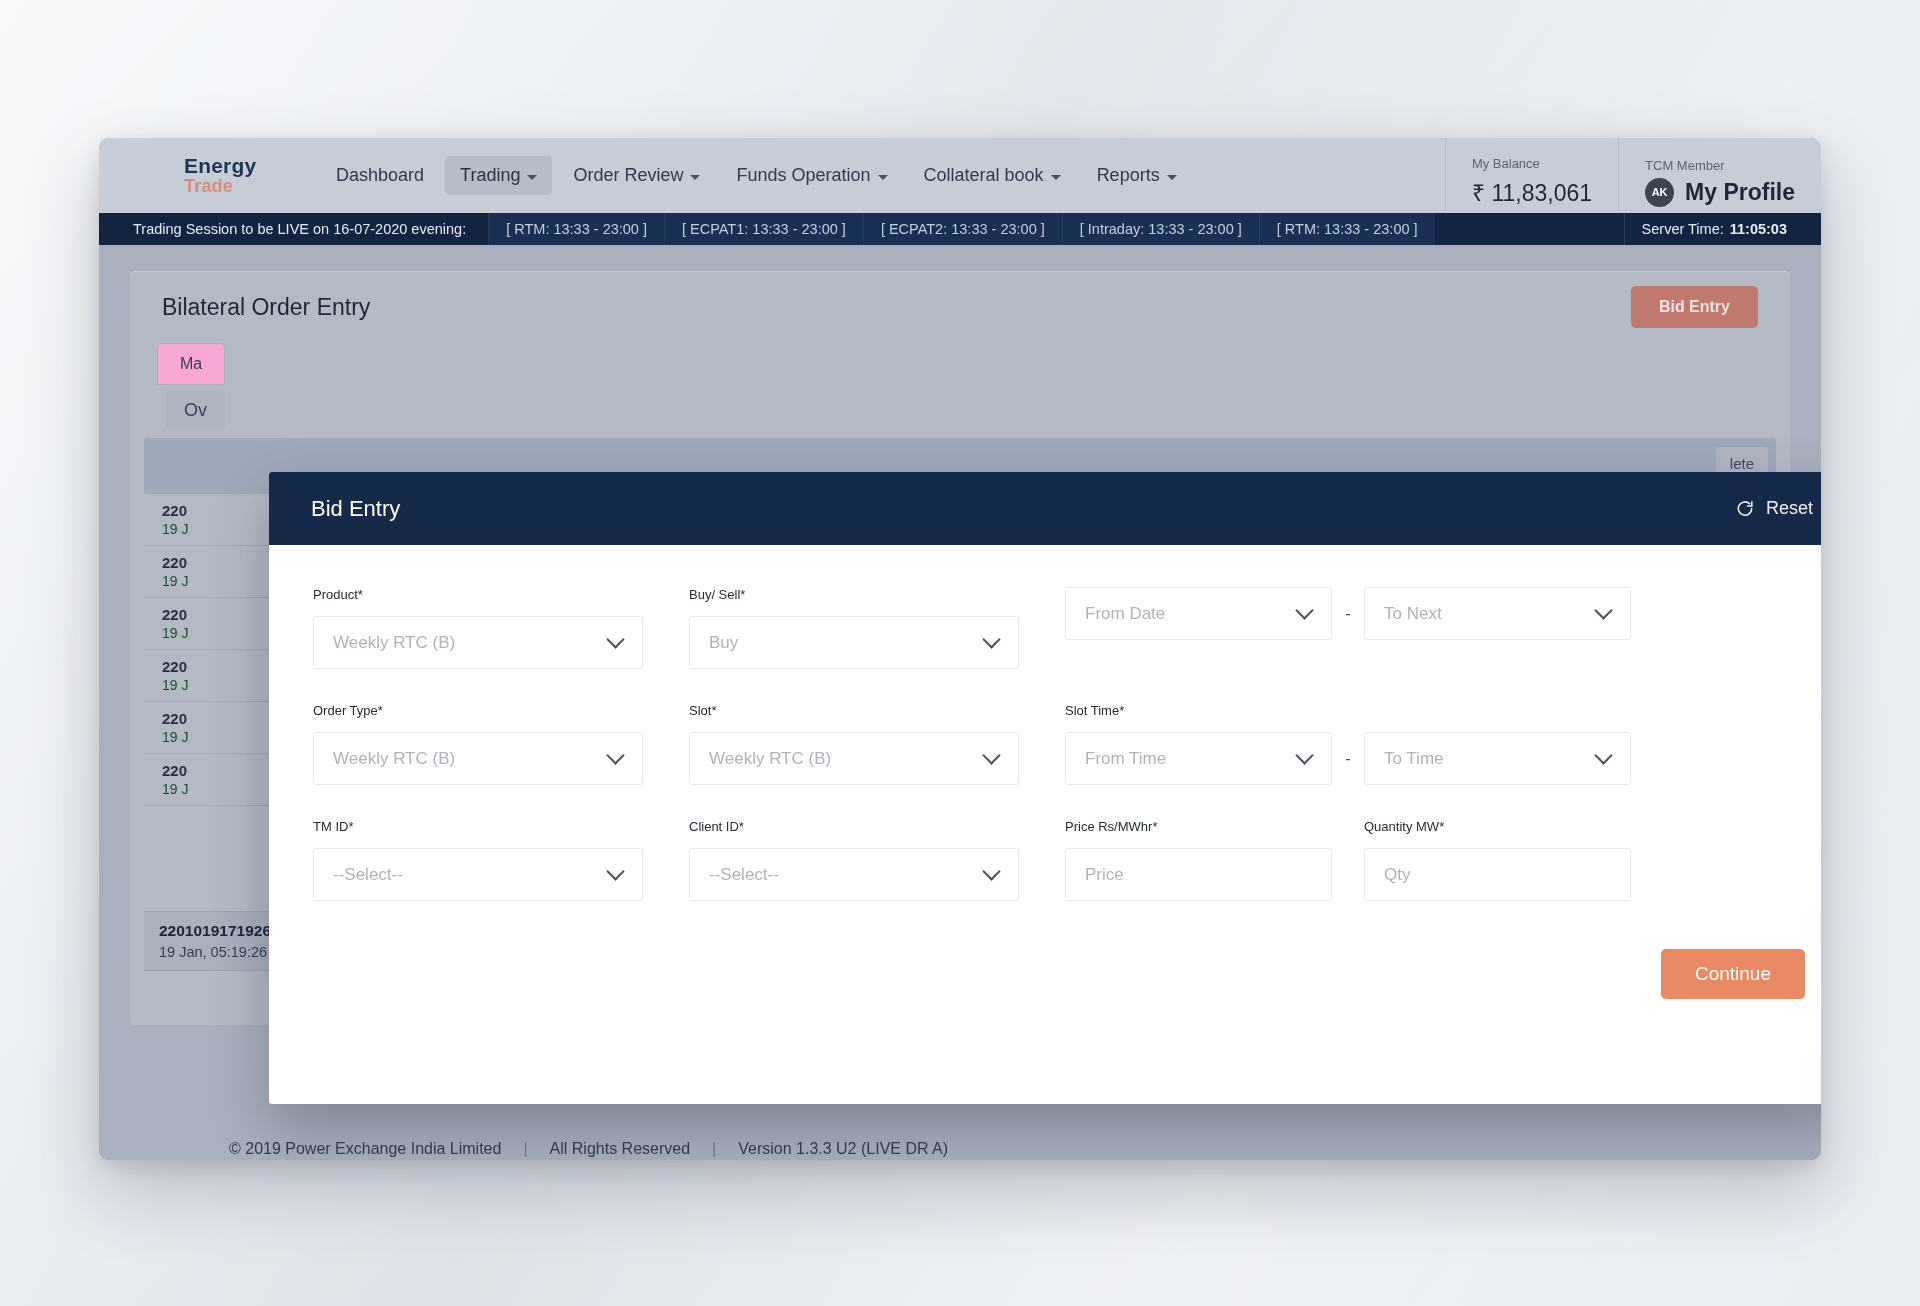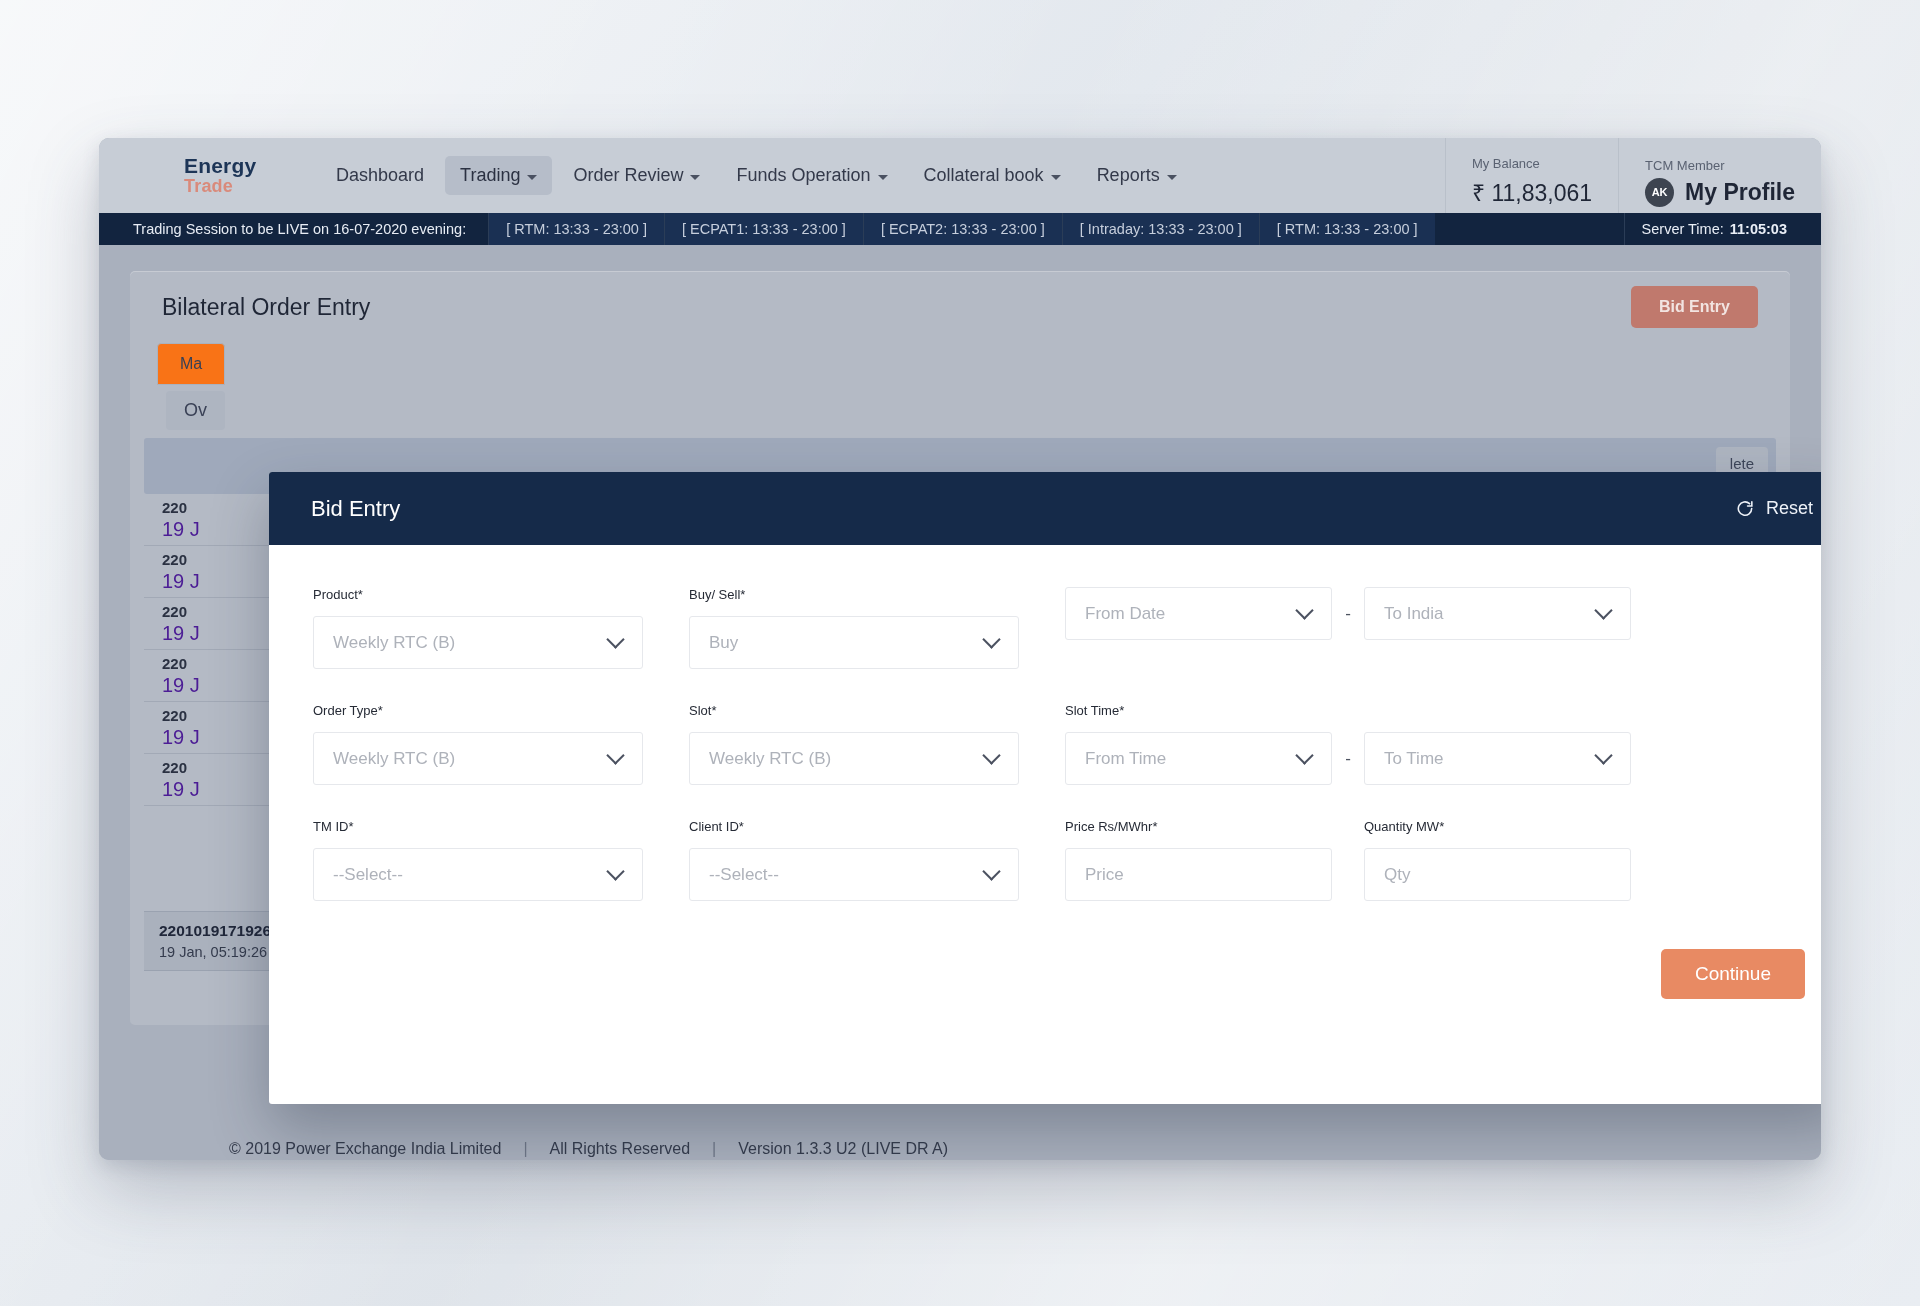--- a/index.html
+++ b/index.html
@@ -102,39 +102,39 @@
     padding:0 32px;
   }
   .page-title{font-size:23px;color:#1f2636;font-weight:400;}
   .bid-entry-btn{
     background:#c0796d;color:#f2e4e1;font-size:16px;font-weight:bold;
     padding:12px 28px;border:none;border-radius:5px;cursor:pointer;
   }
 
   .tabs-row{display:flex;gap:0;padding:0 27px;}
   .tab-chip{
-    background:#f97316;color:#394055;font-size:16px;padding:11px 22px;
+    background:#f9a8d4;color:#394055;font-size:16px;padding:11px 22px;
     border:1px solid #aab1bd;border-radius:4px 4px 0 0;
   }
   .subtab-row{display:flex;padding:6px 36px 0 36px;}
   .subtab{
     background:#aeb5c1;color:#3a4156;font-size:18px;padding:9px 18px;border-radius:4px;
   }
 
   .grid-head{
     margin:8px 14px 0 14px;height:56px;background:#9fa9bb;border-radius:3px;
   }
   .grid-rows{margin:0 14px;}
   .grow{
     height:52px;border-bottom:1px solid #a2a9b6;display:flex;align-items:center;
     padding-left:18px;flex-direction:column;justify-content:center;align-items:flex-start;
     gap:2px;
   }
   .grow .gid{font-size:15px;font-weight:bold;color:#2a3142;}
-  .grow .gts{font-size:20px;color:#4c1d95;}
+  .grow .gts{font-size:14px;color:#14532d;}
   .del-chip{
     position:absolute;right:22px;top:176px;background:#aeb5c1;color:#3e4659;
     font-size:15px;padding:8px 14px;border-radius:4px;
   }
 
   
   .data-row{
     position:absolute;left:14px;right:14px;top:640px;height:60px;
     display:flex;align-items:stretch;background:#aab1bd;
     border-top:1px solid #9aa2b0;border-bottom:1px solid #9aa2b0;
@@ -431,21 +431,21 @@
         </div>
 
         <div class="fcol wide">
           <div class="pairs">
             <div class="ctrl">
               <span class="ph">From Date</span>
               <span class="chev"></span>
             </div>
             <div class="dash">-</div>
             <div class="ctrl">
-              <span class="ph">To India</span>
+              <span class="ph">To Next</span>
               <span class="chev"></span>
             </div>
           </div>
         </div>
       </div>
 
       <div class="frow">
         <div class="fcol">
           <label class="flabel">
             <span>Order Type</span><span class="req">*</span>

